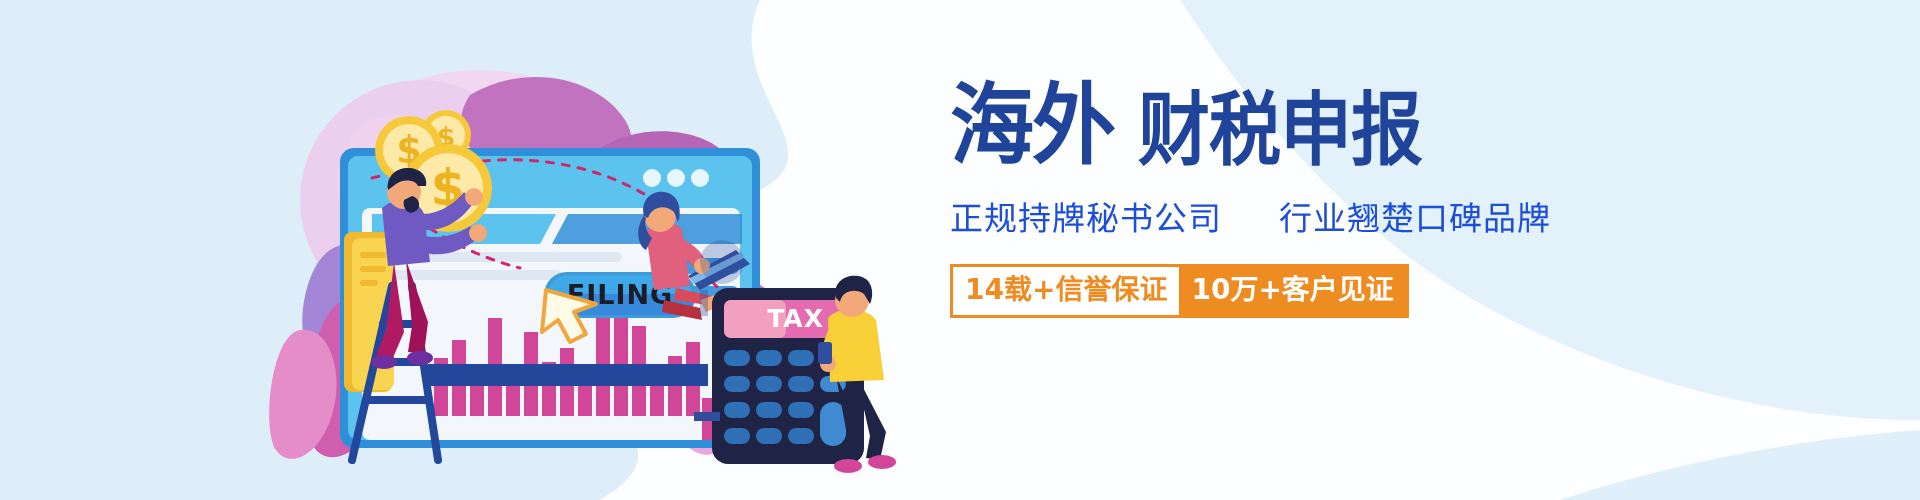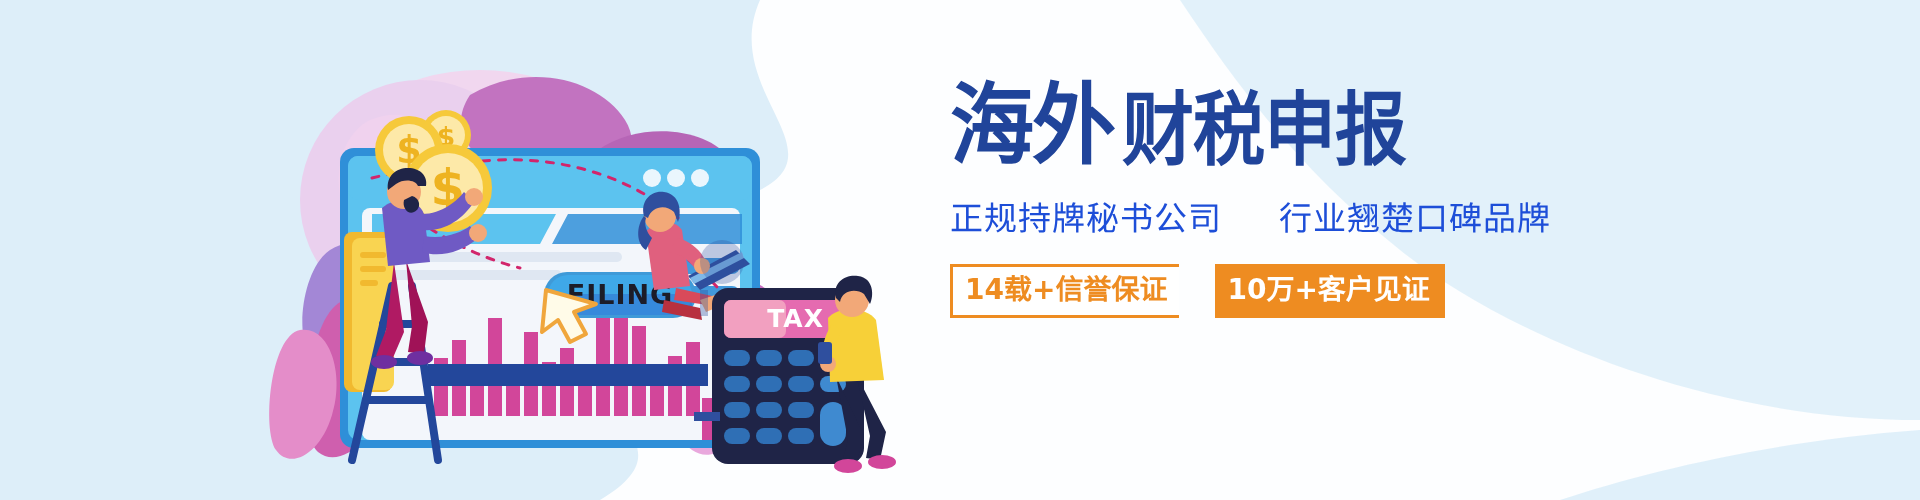--- a/index.html
+++ b/index.html
@@ -15,21 +15,21 @@
   }
   .layer{position:absolute;top:0;left:0;width:1920px;height:500px;}
   svg.layer{display:block;}
 
   
   #copy{
     position:absolute;left:950px;top:78px;width:720px;height:300px;
     z-index:40;
   }
   #headline{
-    display:flex;align-items:flex-end;gap:0;
+    display:flex;align-items:flex-end;gap:16px;
     height:92px;line-height:1;
     white-space:nowrap;
   }
   #headline .big{
     font-family:"DejaVu Sans","Liberation Sans",sans-serif;
     font-size:84px;font-weight:bold;color:#20449a;
     letter-spacing:-2px;
     font-stretch:condensed;
     transform:scaleY(1.06);transform-origin:bottom left;
   }
@@ -55,21 +55,21 @@
     font-size:28px;font-weight:bold;letter-spacing:0px;
     padding:7px 12px 9px 12px;line-height:1.15;
     white-space:nowrap;box-sizing:border-box;
   }
   .badge.outline{
     color:#ee8c21;background:#ffffff;
     border:3px solid #ee8c21;border-right:none;
   }
   .badge.solid{
     color:#ffffff;background:#ee8c21;
-    border:3px solid #ee8c21;border-left:none;margin-left:36px;
+    border:3px solid #ee8c21;border-left:none;
   }
 
   
   #art{position:absolute;left:0;top:0;width:950px;height:500px;z-index:20;}
   #art svg{display:block;}
   .txt-filing{
     font-family:"DejaVu Sans","Liberation Sans",sans-serif;
     font-size:27px;font-weight:bold;fill:#1c1c28;letter-spacing:1px;
   }
   .txt-tax{

